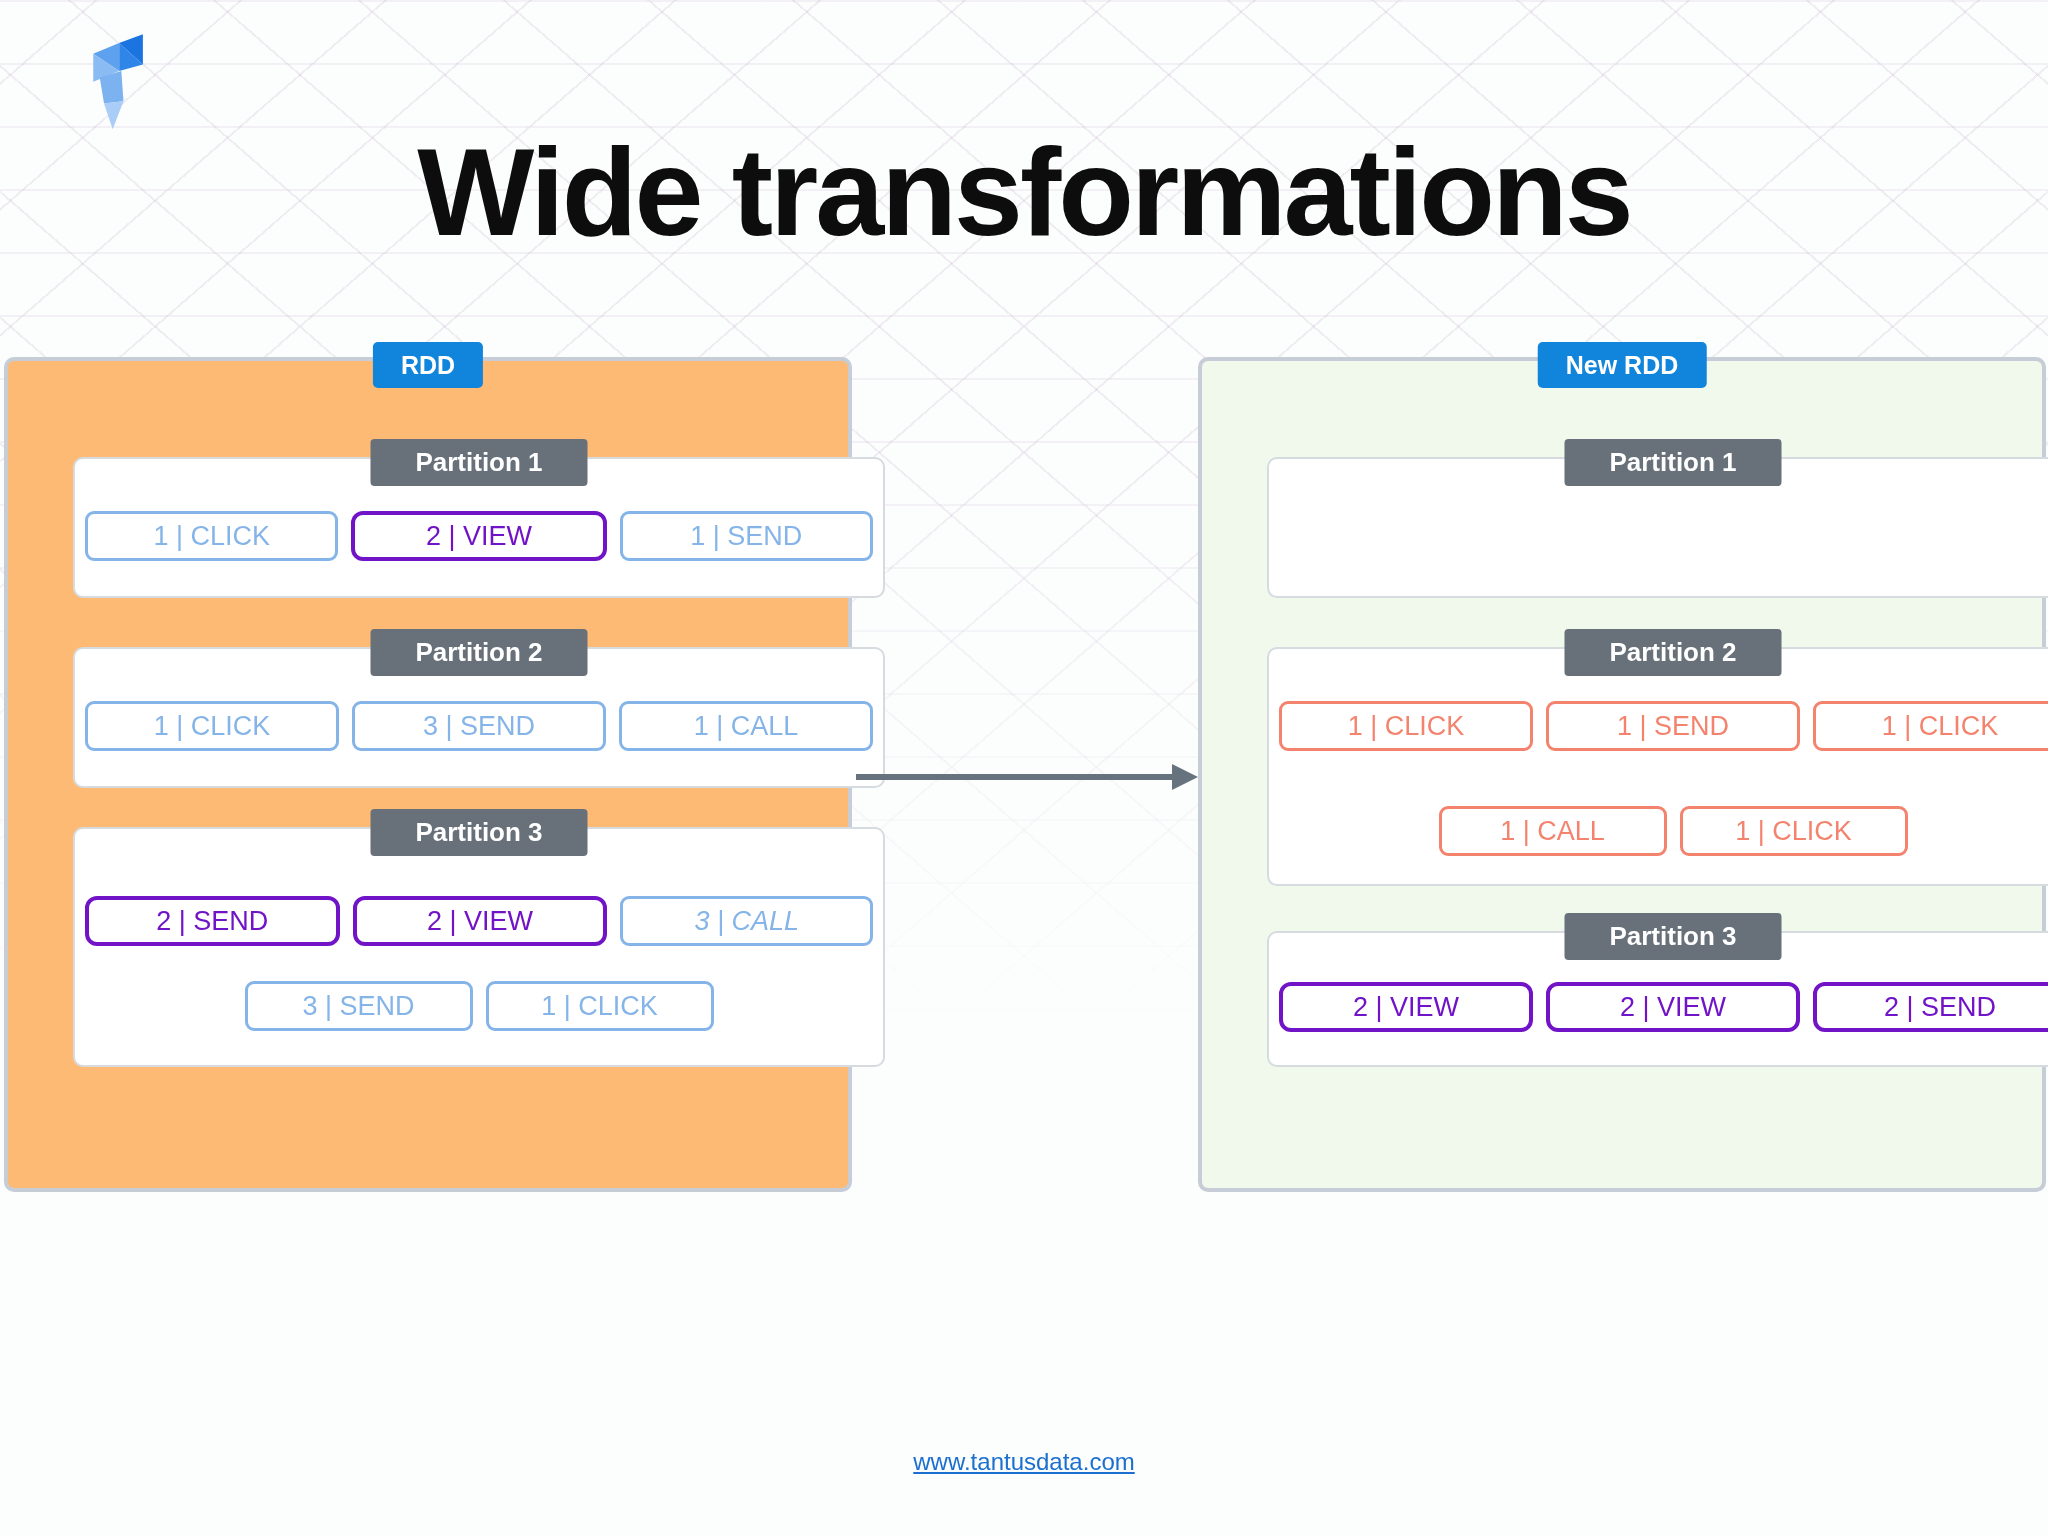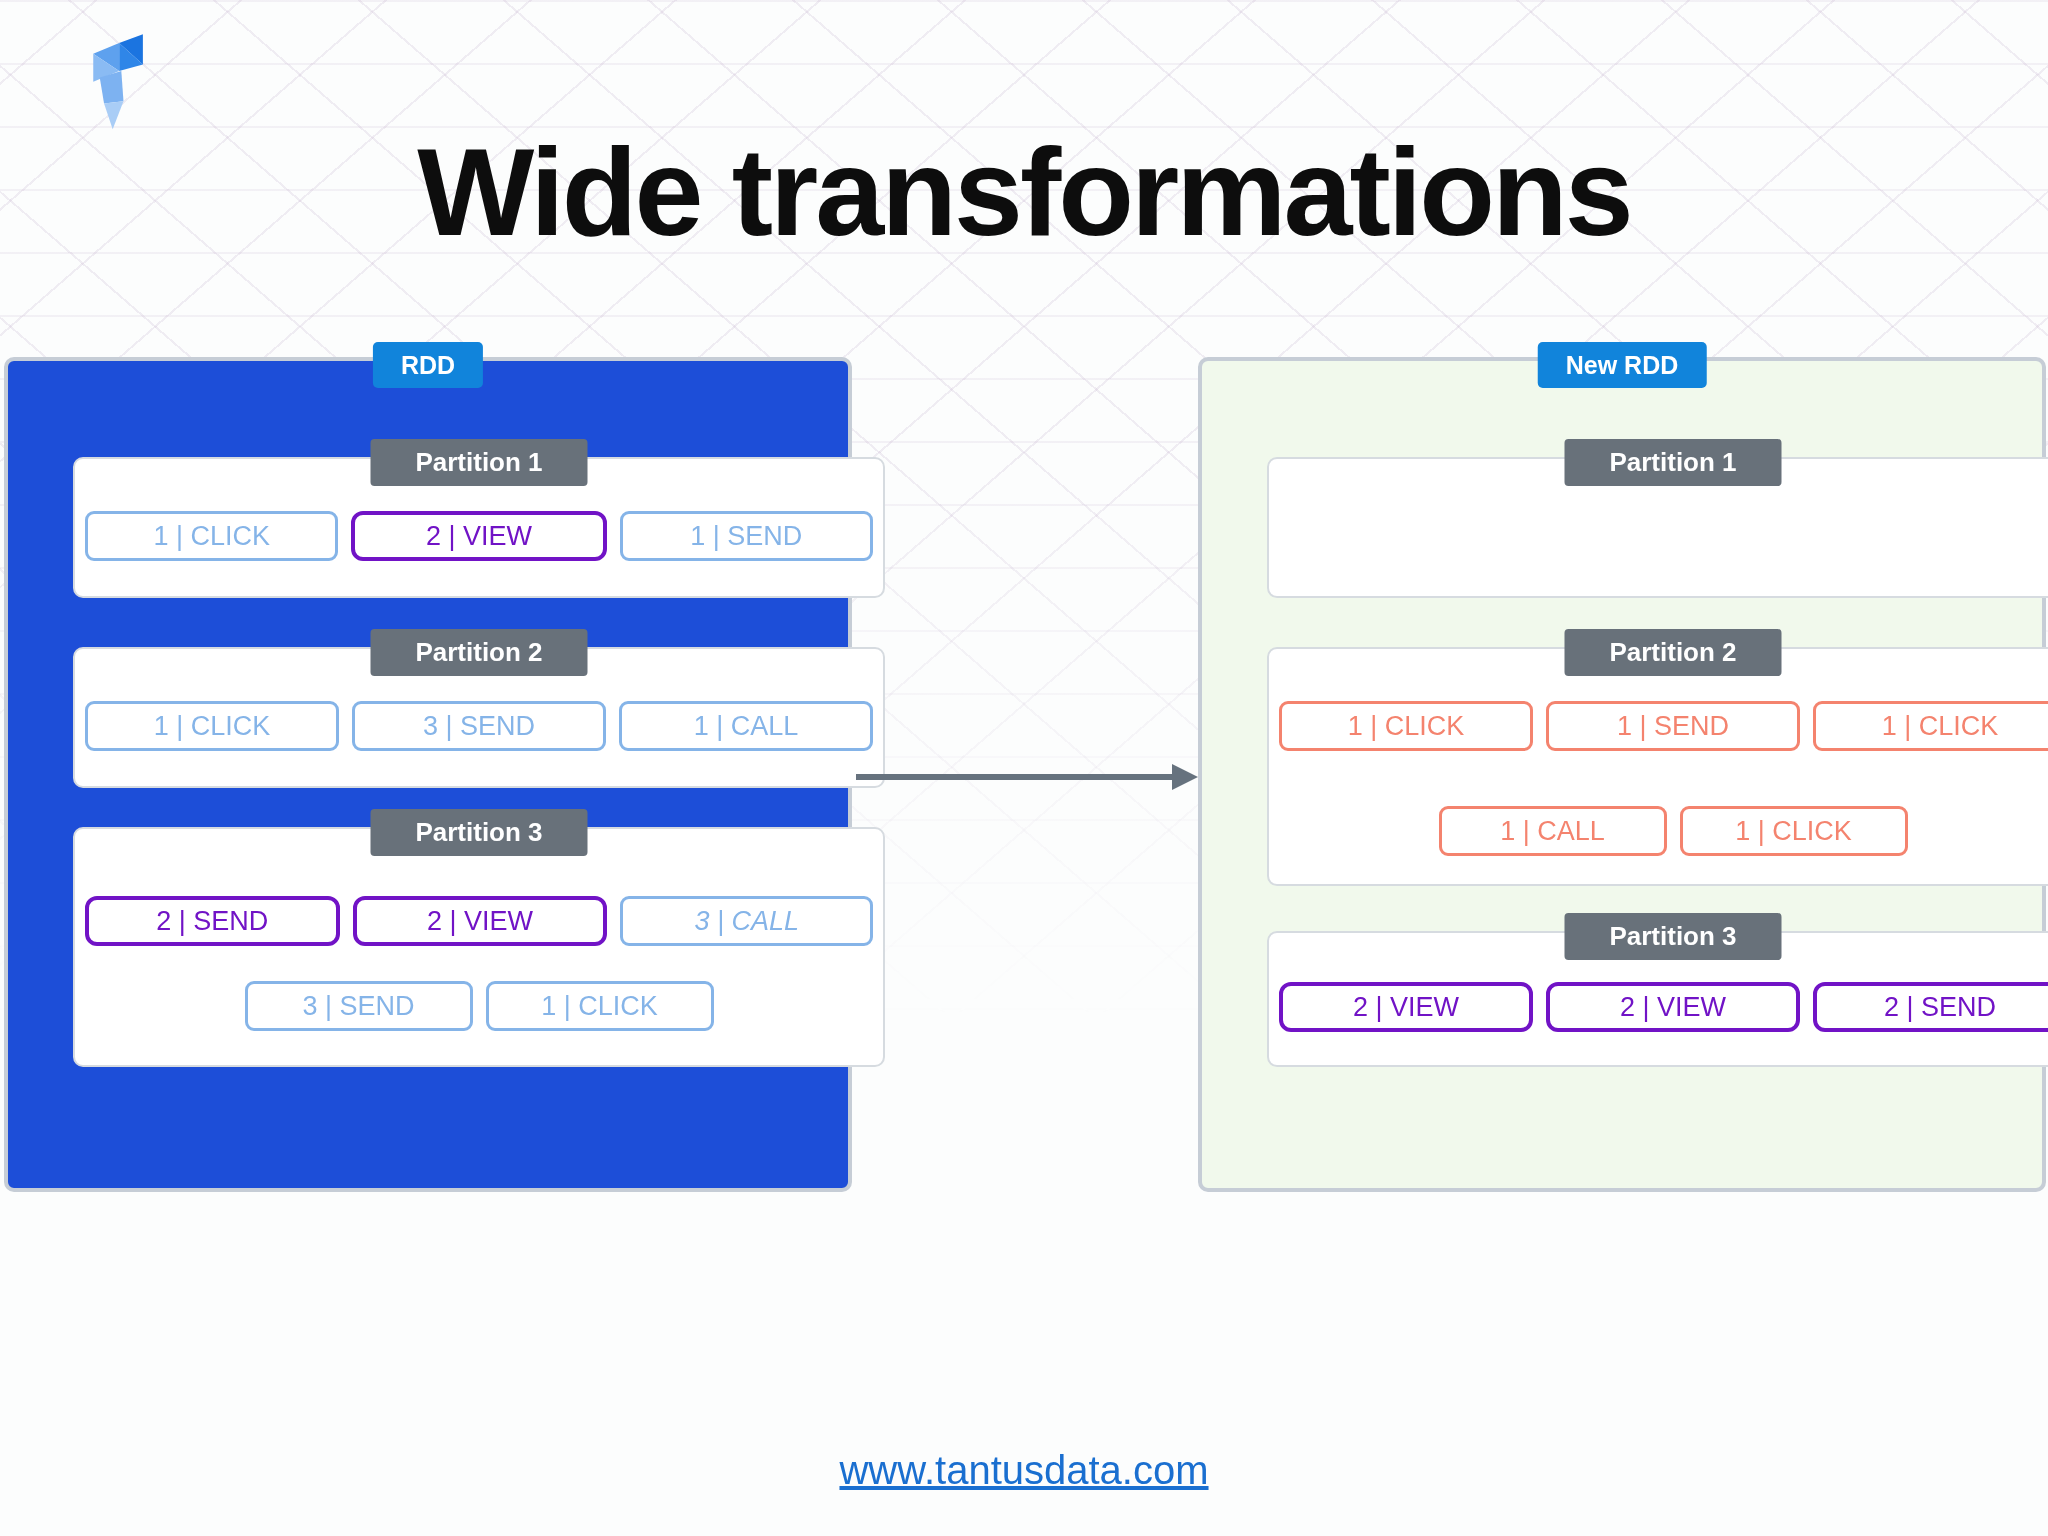--- a/index.html
+++ b/index.html
@@ -80,21 +80,21 @@
   }
   .arrow-head {
     position: absolute; left: 316px; top: 114px; width: 0; height: 0;
     border-top: 13px solid transparent; border-bottom: 13px solid transparent;
     border-left: 26px solid #66727e;
   }
   .footer {
     position: absolute; top: 1448px; left: 0; width: 100%; text-align: center;
   }
   .footer a {
-    font-size: 40px; color: #1a6fd0; text-decoration: underline; cursor: pointer;
+    font-size: 24px; color: #1a6fd0; text-decoration: underline; cursor: pointer;
   }
   
   .r-52  { top: 52px; }
   .r-49  { top: 49px; }
   .r-67  { top: 67px; }
   .r-152 { top: 152px; }
   .r-157 { top: 157px; }
 </style>
 </head>
 <body>
@@ -105,21 +105,21 @@
   <polygon points="40,8 62,0 62,28" fill="#1b74e0"></polygon>
   <polygon points="40,8 62,28 40,34" fill="#2f86e8"></polygon>
   <polygon points="16,18 40,8 40,34" fill="#5ea1ee"></polygon>
   <polygon points="16,18 40,34 16,44" fill="#8abbf3"></polygon>
   <polygon points="22,40 42,34 44,62 26,64" fill="#7db2f1"></polygon>
   <polygon points="26,64 44,62 34,88" fill="#a9cdf6"></polygon>
 </svg>
 
 <h1 class="page-title">Wide transformations</h1>
 
-<section class="panel panel-left" style="background: #1d4ed8;">
+<section class="panel panel-left" style="background: #fdba74;">
   <div class="panel-badge" style="background: rgb(17, 132, 219);">RDD</div>
 
   <div class="partition mt-first h-141">
     <div class="partition-header" style="background: rgb(104, 113, 122);">Partition 1</div>
     <div class="chip-row r-52">
       <div class="chip" style="border-color: rgb(133, 180, 232); color: rgb(133, 180, 232);">1 | CLICK</div>
       <div class="chip chip--purple" style="border-color: rgb(113, 19, 198); color: rgb(113, 19, 198);">2 | VIEW</div>
       <div class="chip" style="border-color: rgb(133, 180, 232); color: rgb(133, 180, 232);">1 | SEND</div>
     </div>
   </div>

